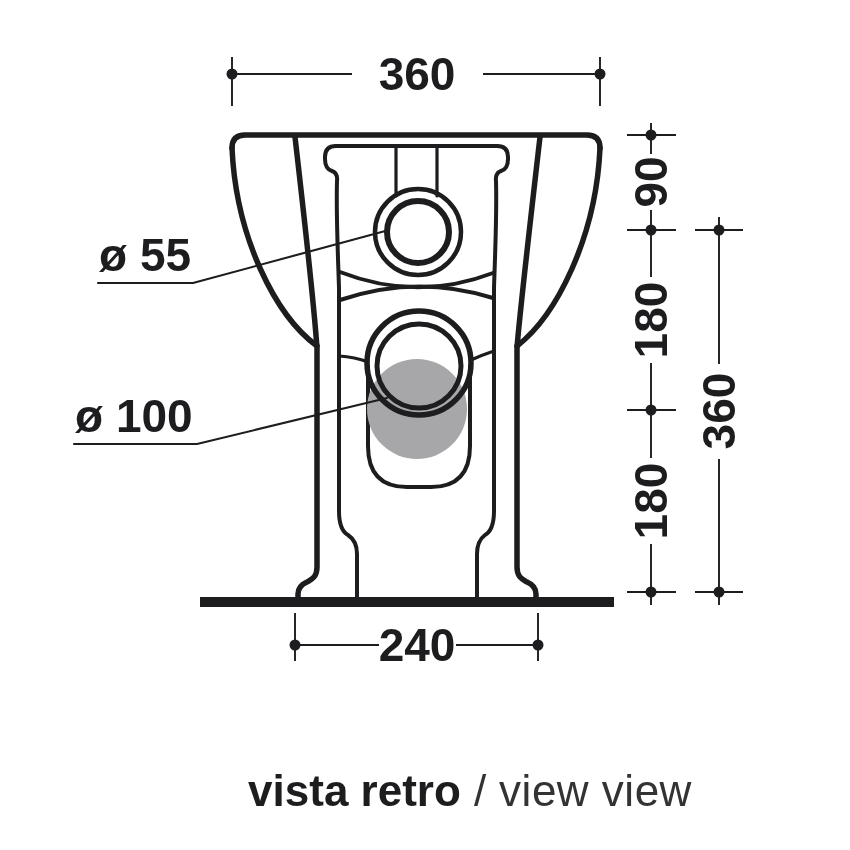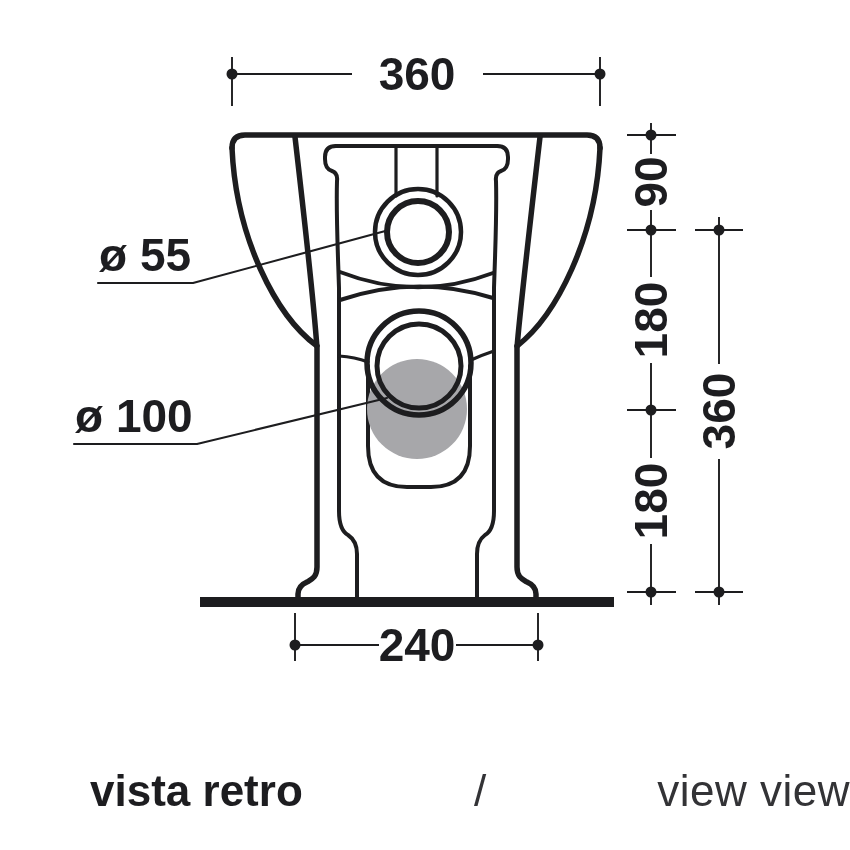--- a/index.html
+++ b/index.html
@@ -39,21 +39,21 @@
     fill: var(--text-color, #1d1d20);
     letter-spacing: 0px;
   }
 
   #caption {
     position: absolute;
     left: 0;
     top: 769px;
     width: 850px;
     display: flex;
-    justify-content: space-between;
+    justify-content: center;
     padding-left: 90px;
     box-sizing: border-box;
     font-size: 44px;
     color: var(--text-color, #28282a);
     white-space: nowrap;
     line-height: 1;
   }
   #caption .cap-bold { font-weight: 700; }
   #caption .cap-sep  { font-weight: 400; margin: 0 13px; color: #333336; }
   #caption .cap-reg  { font-weight: 400; color: #333336; letter-spacing: 0.5px; }

